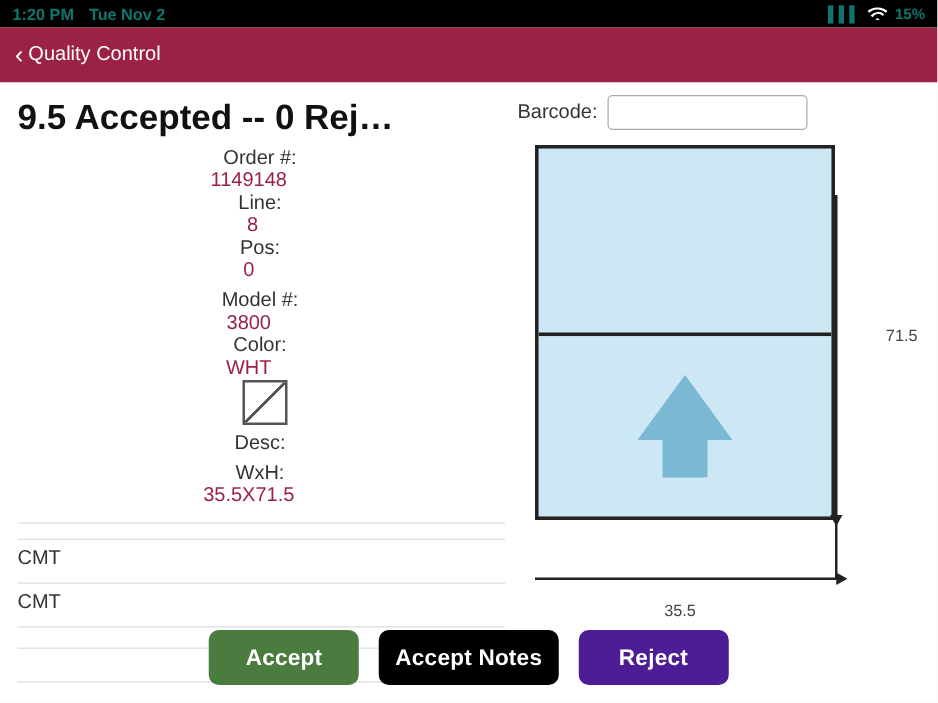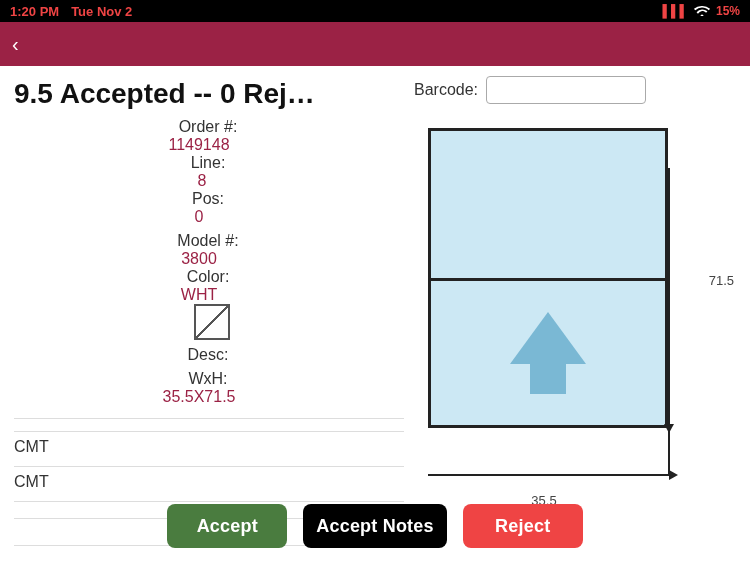--- a/index.html
+++ b/index.html
@@ -9,21 +9,21 @@
       background: #f5f5f5;
       width: 750px;
       height: 562px;
       overflow: hidden;
       position: relative;
     }
 
     
     #status-bar {
       background: #000;
-      color: #ef4444;
+      color: #0f766e;
       font-size: 13px;
       font-weight: 600;
       height: 22px;
       display: flex;
       align-items: center;
       justify-content: space-between;
       padding: 0 10px;
     }
     #status-bar .status-left { display: flex; align-items: center; gap: 4px; }
     #status-bar .status-right { display: flex; align-items: center; gap: 6px; font-size: 12px; }
@@ -143,21 +143,21 @@
       color: #333;
       margin-bottom: 4px;
     }
 
     
     #right-panel {
       flex: 1;
       display: flex;
       flex-direction: column;
       align-items: flex-start;
-      gap: 20px;
+      gap: 8px;
     }
 
     
     .barcode-row {
       display: flex;
       align-items: center;
       gap: 8px;
       margin-bottom: 4px;
     }
     .barcode-label {
@@ -294,21 +294,21 @@
       border-radius: 8px;
       font-size: 18px;
       font-weight: 600;
       color: #fff;
       cursor: pointer;
       padding: 0 13px;
       letter-spacing: 0.2px;
     }
     .btn-accept { background: #4a7c3f; }
     .btn-accept-notes { background: #000000; }
-    .btn-reject { background: #ef4444; }
+    .btn-reject { background: #4c1d95; }
   </style>
 </head>
 <body>
 
 <div id="status-bar">
   <div class="status-left">
     <span>1:20 PM</span>
     <span style="margin-left:8px;">Tue Nov 2</span>
   </div>
   <div class="status-right">
@@ -320,20 +320,21 @@
     </span>
     <span style="display:flex;align-items:center;gap:2px;">
       <span>15%</span>
     </span>
   </div>
 </div>
 
 <div id="nav-bar">
   <div class="back-btn">
     <span class="back-chevron">‹</span>
+    <span>Quality Control</span>
   </div>
 </div>
 
 <div id="main-content">
 
   <div id="left-panel">
 
     <div class="summary-title">9.5 Accepted -- 0 Rej…</div>
 
     <div class="field-row">

